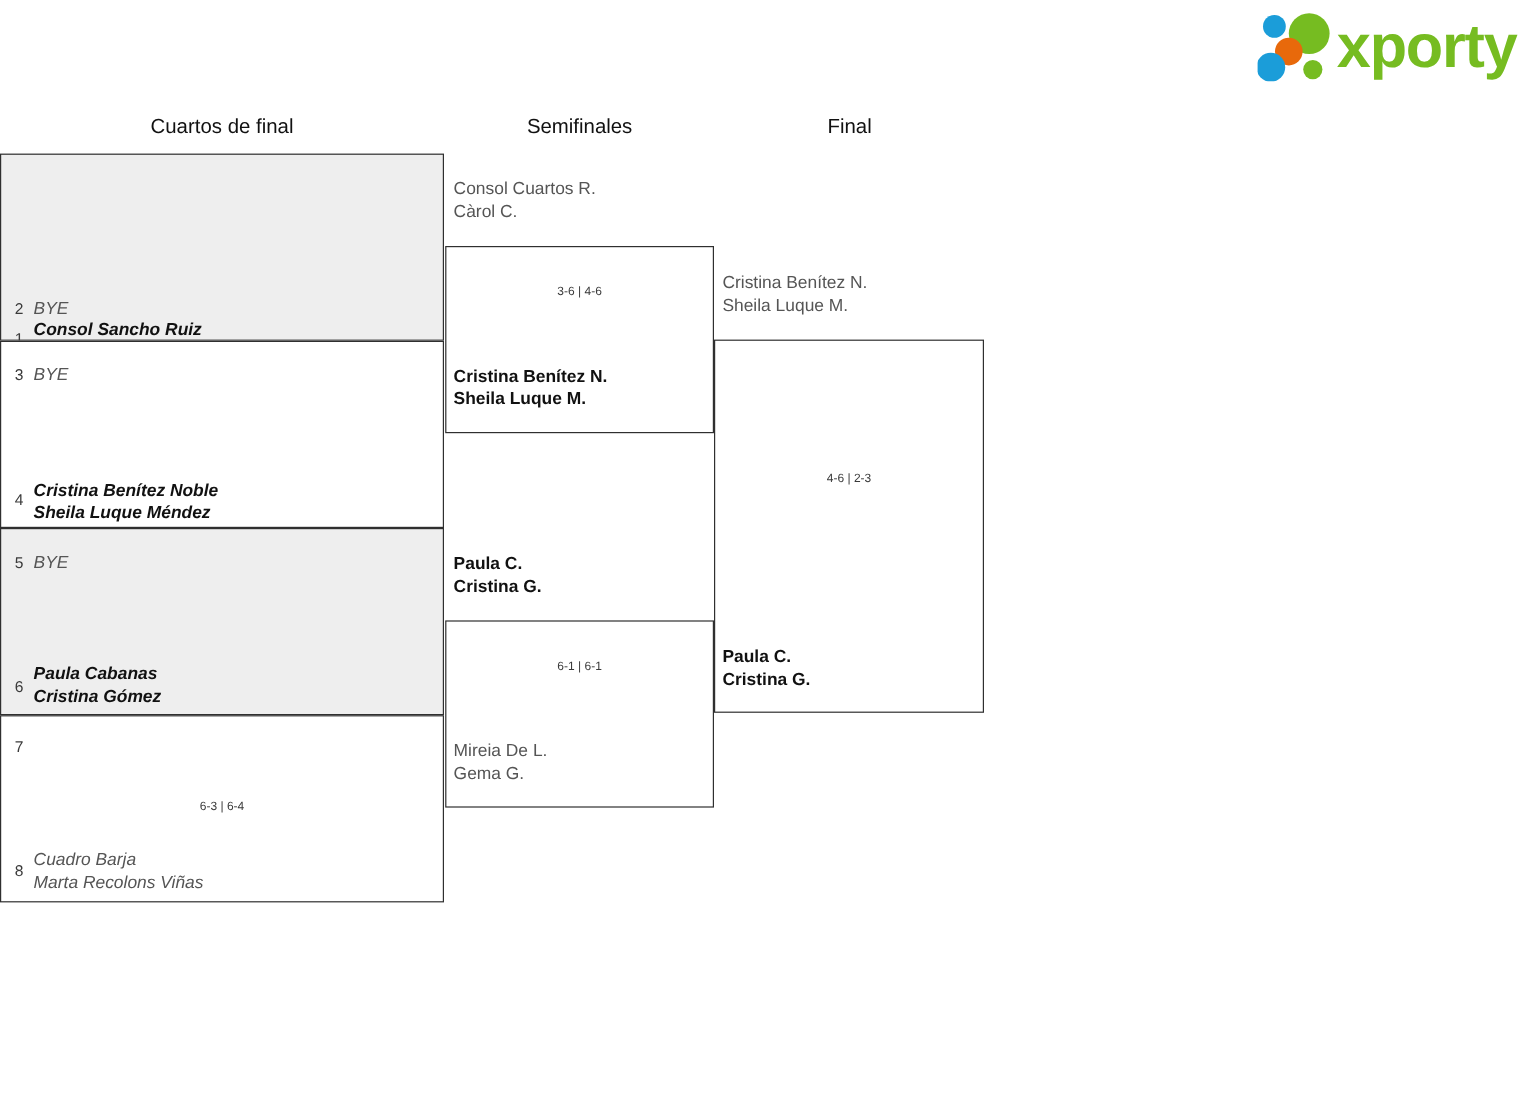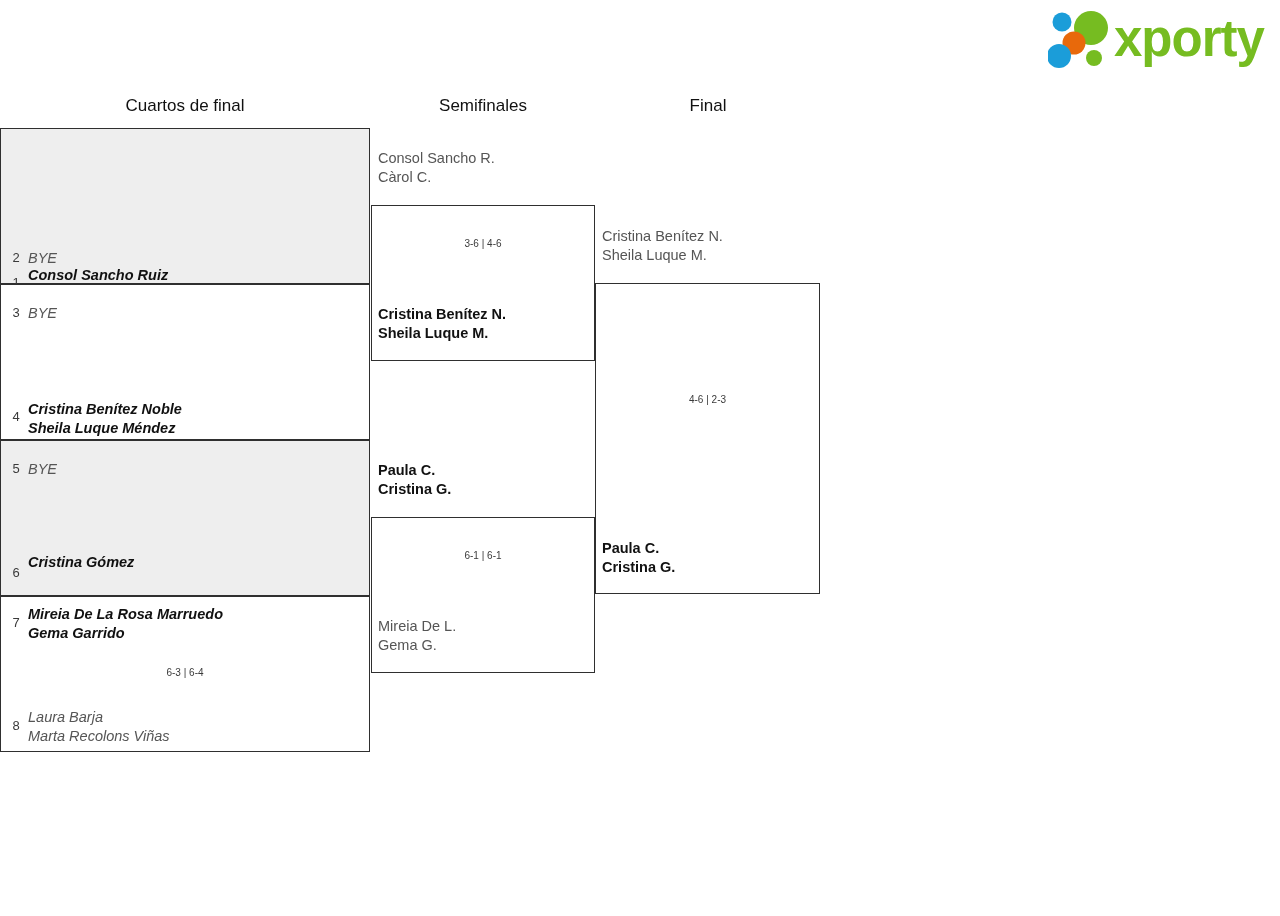--- a/index.html
+++ b/index.html
@@ -160,46 +160,41 @@
   <div class="cell shaded" style="left:0px; top:440px; width:370px; height:156px;">
     <div class="seed" style="top:21px;">5</div>
     <div class="team" style="top:19px;">
       <span class="names" style="position:static;display:block;margin-left:27px;">
         <span class="n">BYE</span>
       </span>
     </div>
     <div class="seed" style="top:125px;">6</div>
     <div class="team win" style="top:112px;">
       <span class="names" style="position:static;display:block;margin-left:27px;">
+        <span class="n">Paula Cabanas</span>
         <span class="n">Cristina Gómez</span>
       </span>
     </div>
     <div class="score" style="top:67px;"></div>
   </div>
 
   <div class="cell plain" style="left:0px; top:596px; width:370px; height:156px;">
     <div class="seed" style="top:19px;">7</div>
-    <div class="team win" style="top:8px;">
-      <span class="names" style="position:static;display:block;margin-left:27px;">
-        <span class="n">Mireia De La Rosa Marruedo</span>
-        <span class="n">Gema Garrido</span>
-      </span>
-    </div>
     <div class="seed" style="top:122px;">8</div>
     <div class="team" style="top:111px;">
       <span class="names" style="position:static;display:block;margin-left:27px;">
-        <span class="n">Laura Barja</span>
+        <span class="n">Cuadro Barja</span>
         <span class="n">Marta Recolons Viñas</span>
       </span>
     </div>
     <div class="score" style="top:70px;">6-3 | 6-4</div>
   </div>
 
   <div class="teamblock" style="left:378px; top:149px;">
-    <span class="n">Consol Sancho R.</span>
+    <span class="n">Consol Cuartos R.</span>
     <span class="n">Càrol C.</span>
   </div>
 
   <div class="cell plain" style="left:371px; top:205px; width:224px; height:156px;">
     <div class="score" style="top:32px;">3-6 | 4-6</div>
   </div>
 
   <div class="teamblock win" style="left:378px; top:305px;">
     <span class="n">Cristina Benítez N.</span>
     <span class="n">Sheila Luque M.</span>

